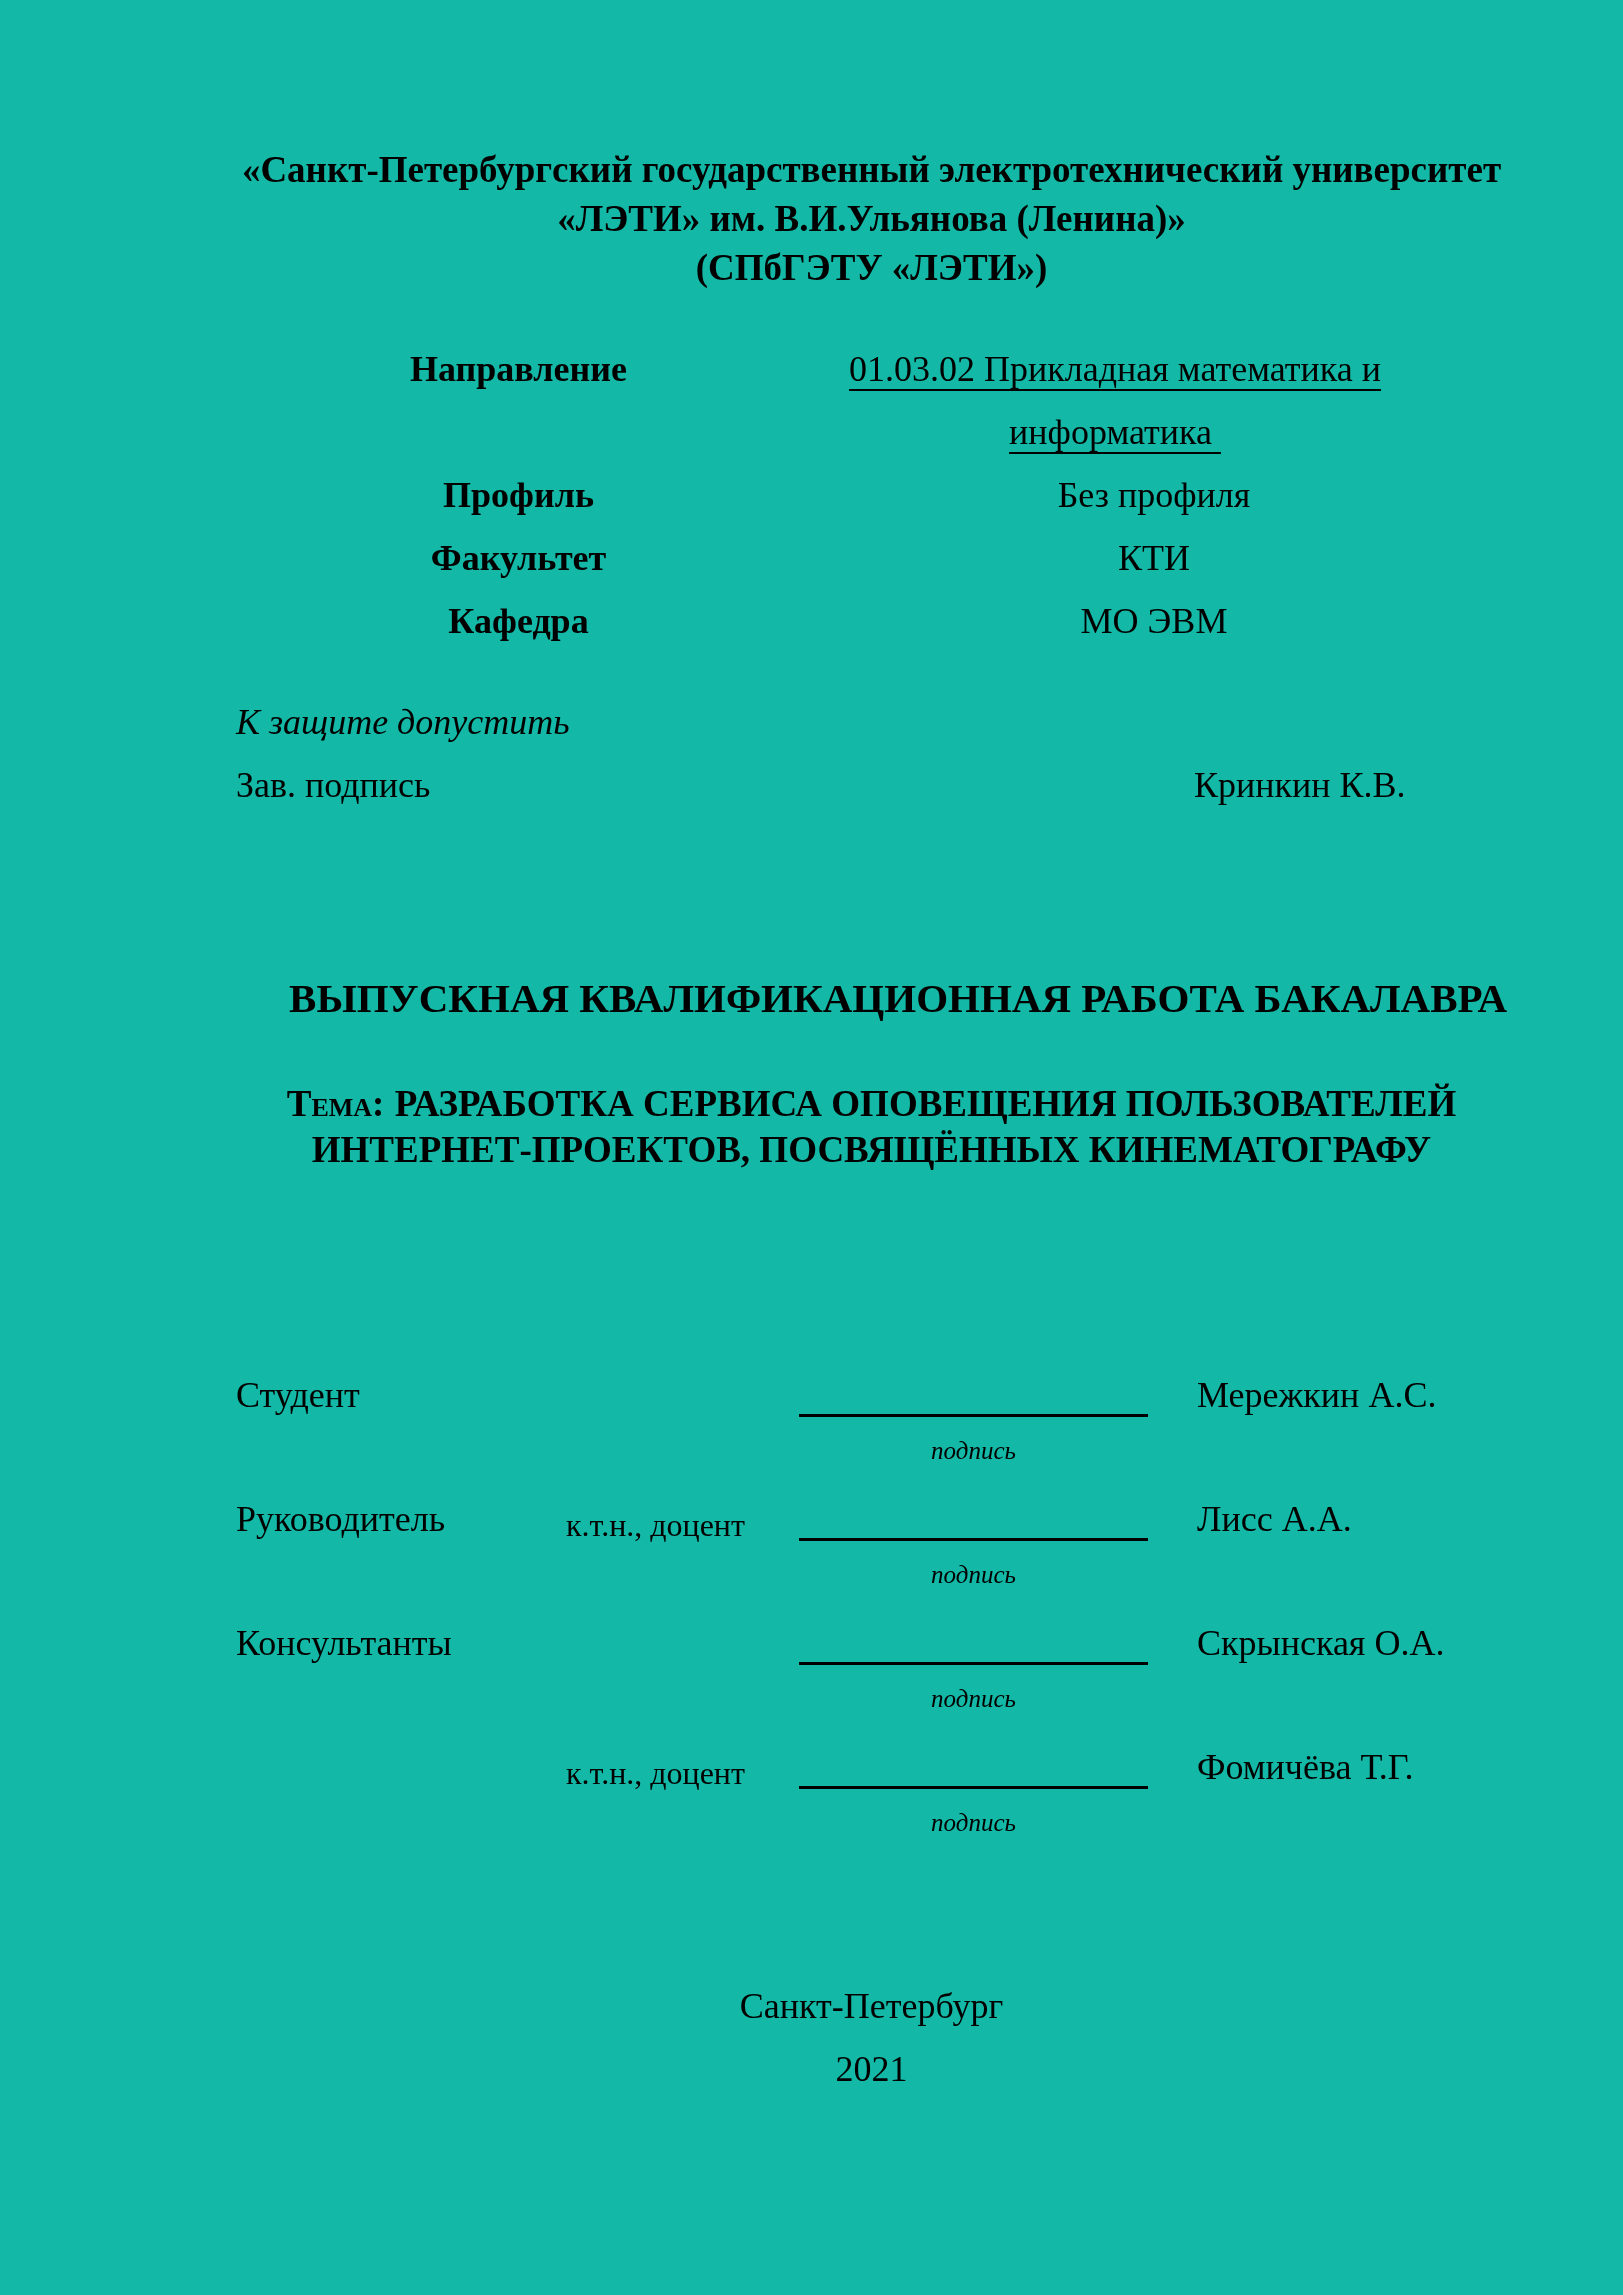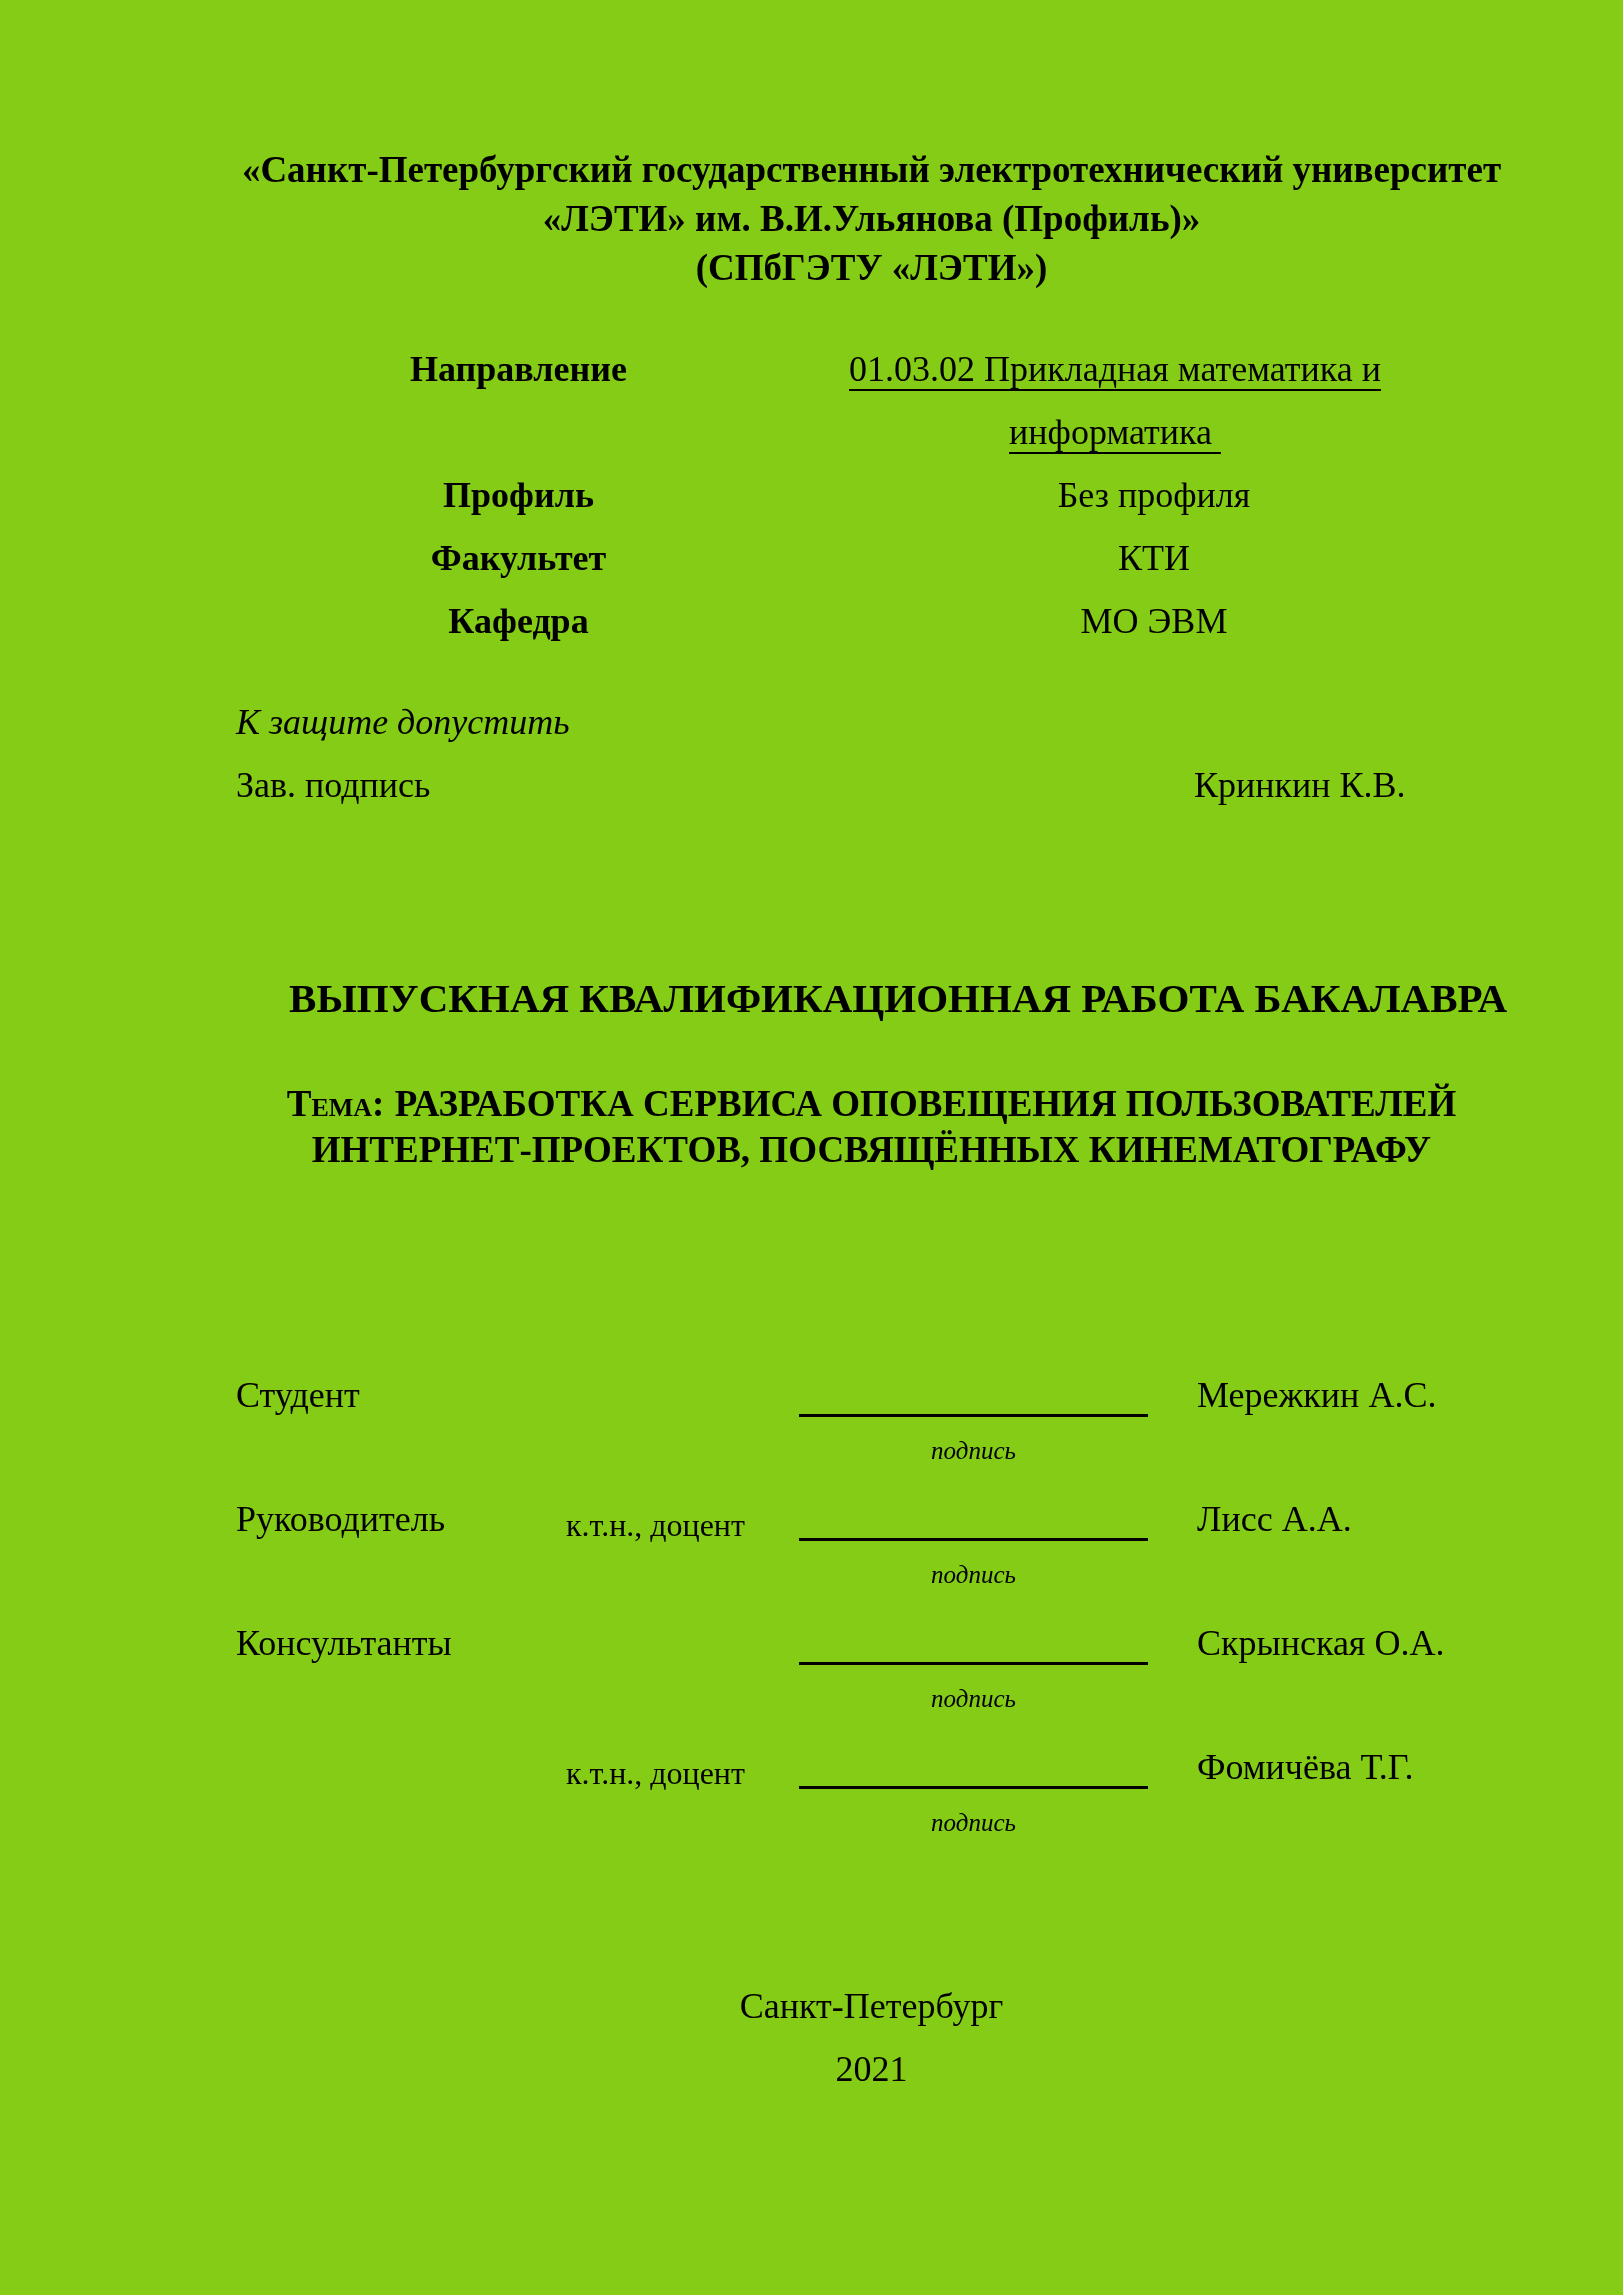--- a/index.html
+++ b/index.html
@@ -1,21 +1,21 @@
 <!DOCTYPE html>
 <html style="font-size:12.6px"><head>
 <meta charset="utf-8">
 <style>
   html, body { margin: 0; padding: 0; background: #e8e8e8; }
   .page {
     position: relative;
     width: 1623px;
     height: 2295px;
     margin: 0 auto;
-    background: #84cc16;
+    background: #14b8a6;
     color: #000000;
     font-family: "Liberation Serif", "DejaVu Serif", serif;
     font-size: 36px;
     box-sizing: border-box;
     padding: 145px 116px 0 236px;
     overflow: hidden;
   }
 
   
   .header {
@@ -82,21 +82,21 @@
   
   .footer { margin-top: 137px; text-align: center; line-height: 63px; }
 </style>
 </head>
 <body>
 
 <div class="page">
 
   <div class="header">
     <div>«Санкт-Петербургский государственный электротехнический университет</div>
-    <div>«ЛЭТИ» им. В.И.Ульянова (Профиль)»</div>
+    <div>«ЛЭТИ» им. В.И.Ульянова (Ленина)»</div>
     <div>(СПбГЭТУ «ЛЭТИ»)</div>
   </div>
 
   <div class="info">
     <div class="info-row">
       <div class="info-label">Направление</div>
       <div class="info-value u">01.03.02 Прикладная математика и информатика</div>
     </div>
     <div class="info-row">
       <div class="info-label">Профиль</div>

